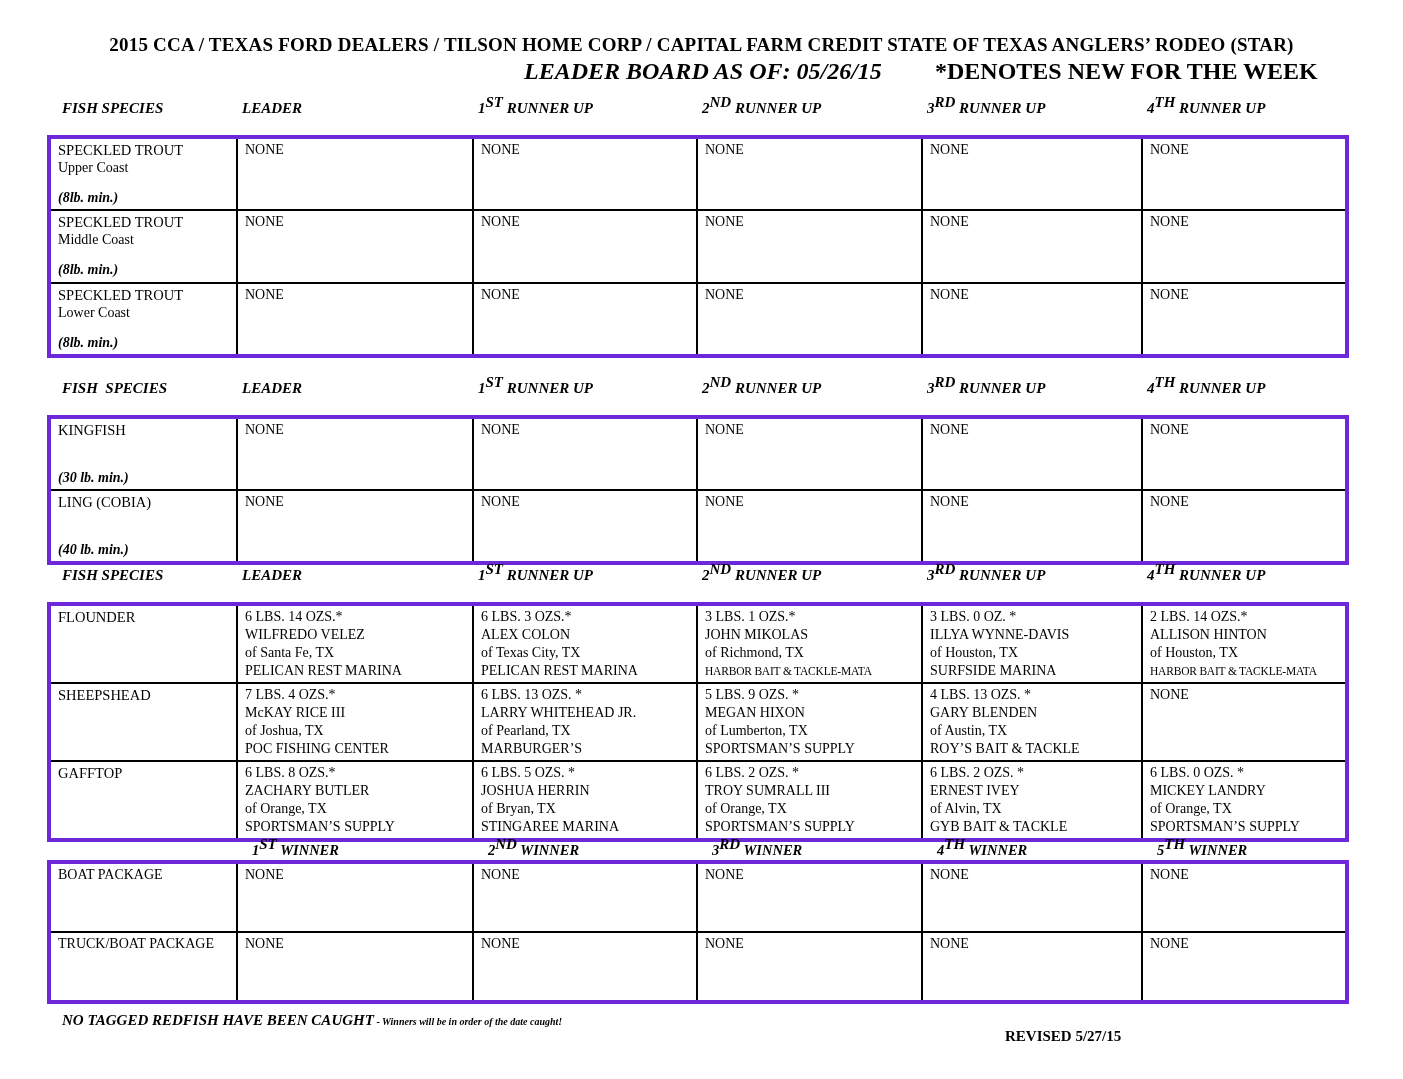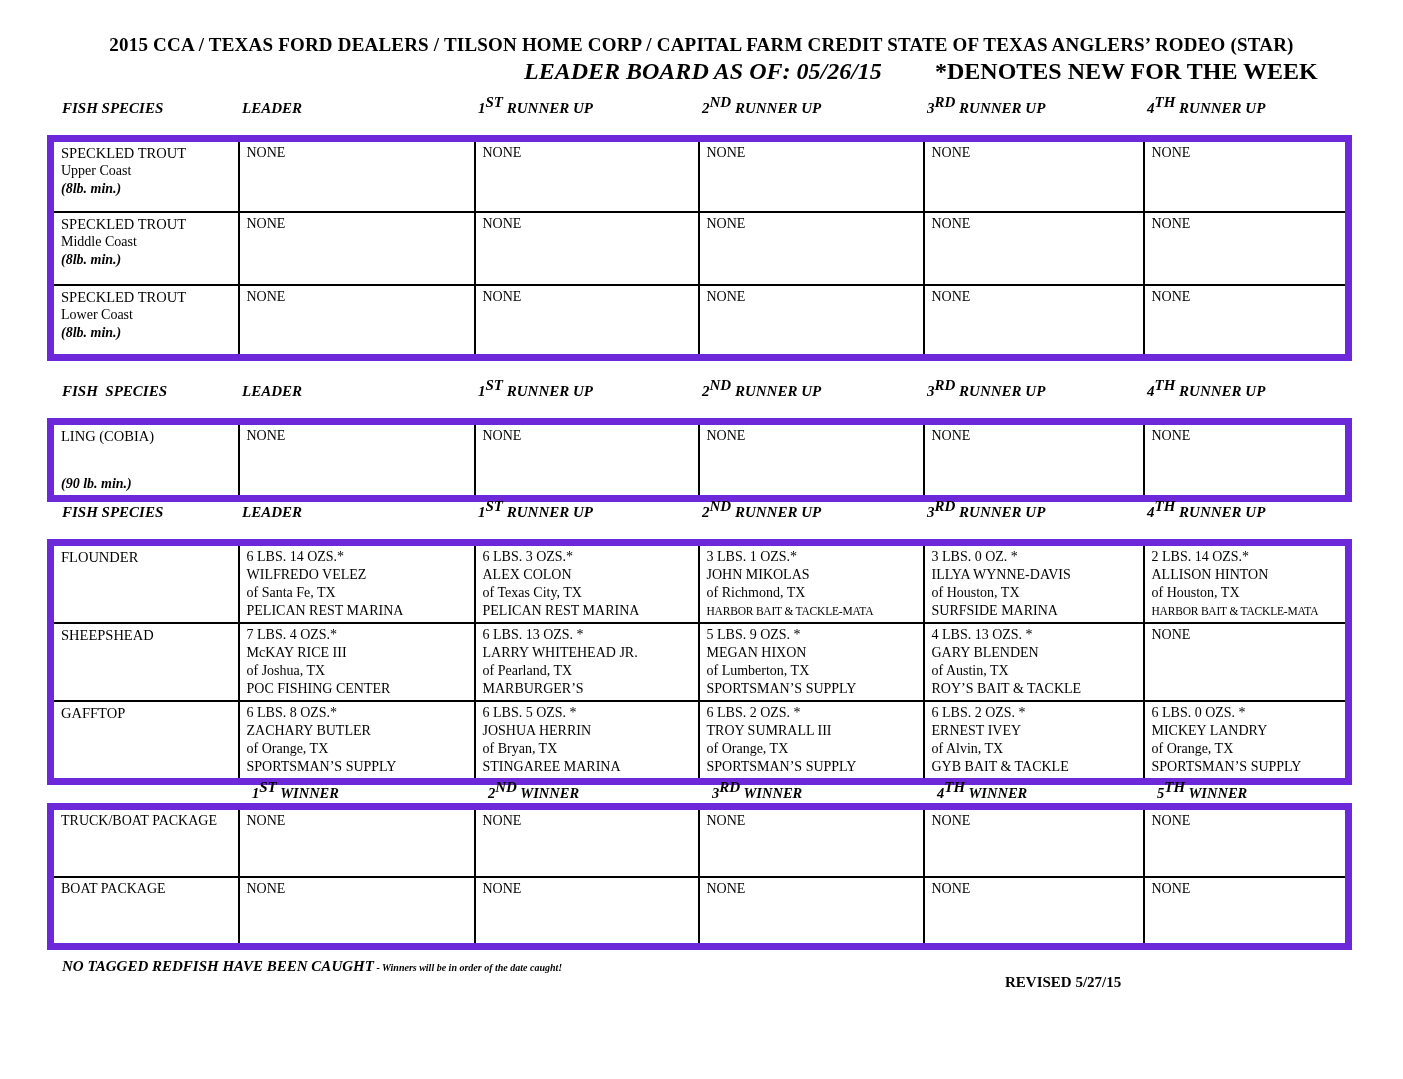--- a/index.html
+++ b/index.html
@@ -13,29 +13,29 @@
   .title2 .note { position:absolute; left:935px; top:0; }
   .sheet { margin-left:47px; width:1302px; }
   .hdr-grid { display:grid; grid-template-columns:188px 236px 224px 225px 220px 205px;
               font-weight:bold; font-style:italic; font-size:15px; }
   .hdr-grid > div { padding:2px 0 18px 7px; white-space:pre; }
   .hdr-grid > div:first-child { padding-left:15px; }
   .hdr-grid.h1 { margin-top:14px; }
   .hdr-grid.h2 { margin-top:20px; }
   .hdr-grid.h3 { margin-top:0; }
   sup { font-size:15px; line-height:0;margin-top:24px; }
-  table.lb { border-collapse:collapse; table-layout:fixed; width:1298px; border:7px solid #6d28d9; }
+  table.lb { border-collapse:collapse; table-layout:fixed; width:1298px; border:4px solid #6d28d9; }
   table.lb td { border:2px solid #000; vertical-align:top; padding:2px 7px; font-size:14px;
                 line-height:18px; box-sizing:border-box; overflow:hidden; }
   .t1 td { height:73px; }
   .t2 td { height:72px; }
   .t3 td { height:74px; }
   .t4 td { height:70px; }
   .species { font-size:14.5px; }
-  .min { font-weight:bold; font-style:italic; }
+  .min { font-weight:bold; font-style:italic;margin-top:12px; }
   .gap-min { margin-top:30px; }
   .sm { font-size:11.5px; letter-spacing:-0.2px; }
   .section-title { font-weight:bold; font-size:17px; padding-left:15px; margin-top:1px; line-height:19px; }
   .winner-grid { display:grid; grid-template-columns:188px 236px 224px 225px 220px 205px;
                  font-weight:bold; font-style:italic; font-size:14.5px; }
   .winner-grid > div { padding:0 0 1px 17px; white-space:pre; }
   .footer { position:relative; margin-top:8px; font-weight:bold; font-size:15px; height:22px; }
   .footer .notice { font-style:italic;margin-left:15px; }
   .footer .notice-rest { font-style:italic; font-size:10px; }
   .footer .revised { position:absolute; left:958px; top:16px; font-style:normal; }
@@ -123,22 +123,33 @@
         <col style="width:188px">
         <col style="width:236px">
         <col style="width:224px">
         <col style="width:225px">
         <col style="width:220px">
         <col style="width:205px">
       </colgroup>
     <tbody>
       <tr>
         <td>
+          <div class="species">KINGFISH</div>
+          <div class="min gap-min">(30 lb. min.)</div>
+        </td>
+        <td>NONE</td>
+        <td>NONE</td>
+        <td>NONE</td>
+        <td>NONE</td>
+        <td>NONE</td>
+      </tr>
+      <tr>
+        <td>
           <div class="species">LING (COBIA)</div>
-          <div class="min gap-min">(90 lb. min.)</div>
+          <div class="min gap-min">(40 lb. min.)</div>
         </td>
         <td>NONE</td>
         <td>NONE</td>
         <td>NONE</td>
         <td>NONE</td>
         <td>NONE</td>
       </tr>
     </tbody>
   </table>
 
@@ -280,29 +291,29 @@
     <colgroup>
         <col style="width:188px">
         <col style="width:236px">
         <col style="width:224px">
         <col style="width:225px">
         <col style="width:220px">
         <col style="width:205px">
       </colgroup>
     <tbody>
       <tr>
+        <td>BOAT PACKAGE</td>
+        <td>NONE</td>
+        <td>NONE</td>
+        <td>NONE</td>
+        <td>NONE</td>
+        <td>NONE</td>
+      </tr>
+      <tr>
         <td>TRUCK/BOAT PACKAGE</td>
-        <td>NONE</td>
-        <td>NONE</td>
-        <td>NONE</td>
-        <td>NONE</td>
-        <td>NONE</td>
-      </tr>
-      <tr>
-        <td>BOAT PACKAGE</td>
         <td>NONE</td>
         <td>NONE</td>
         <td>NONE</td>
         <td>NONE</td>
         <td>NONE</td>
       </tr>
     </tbody>
   </table>
 
   <div class="footer">

